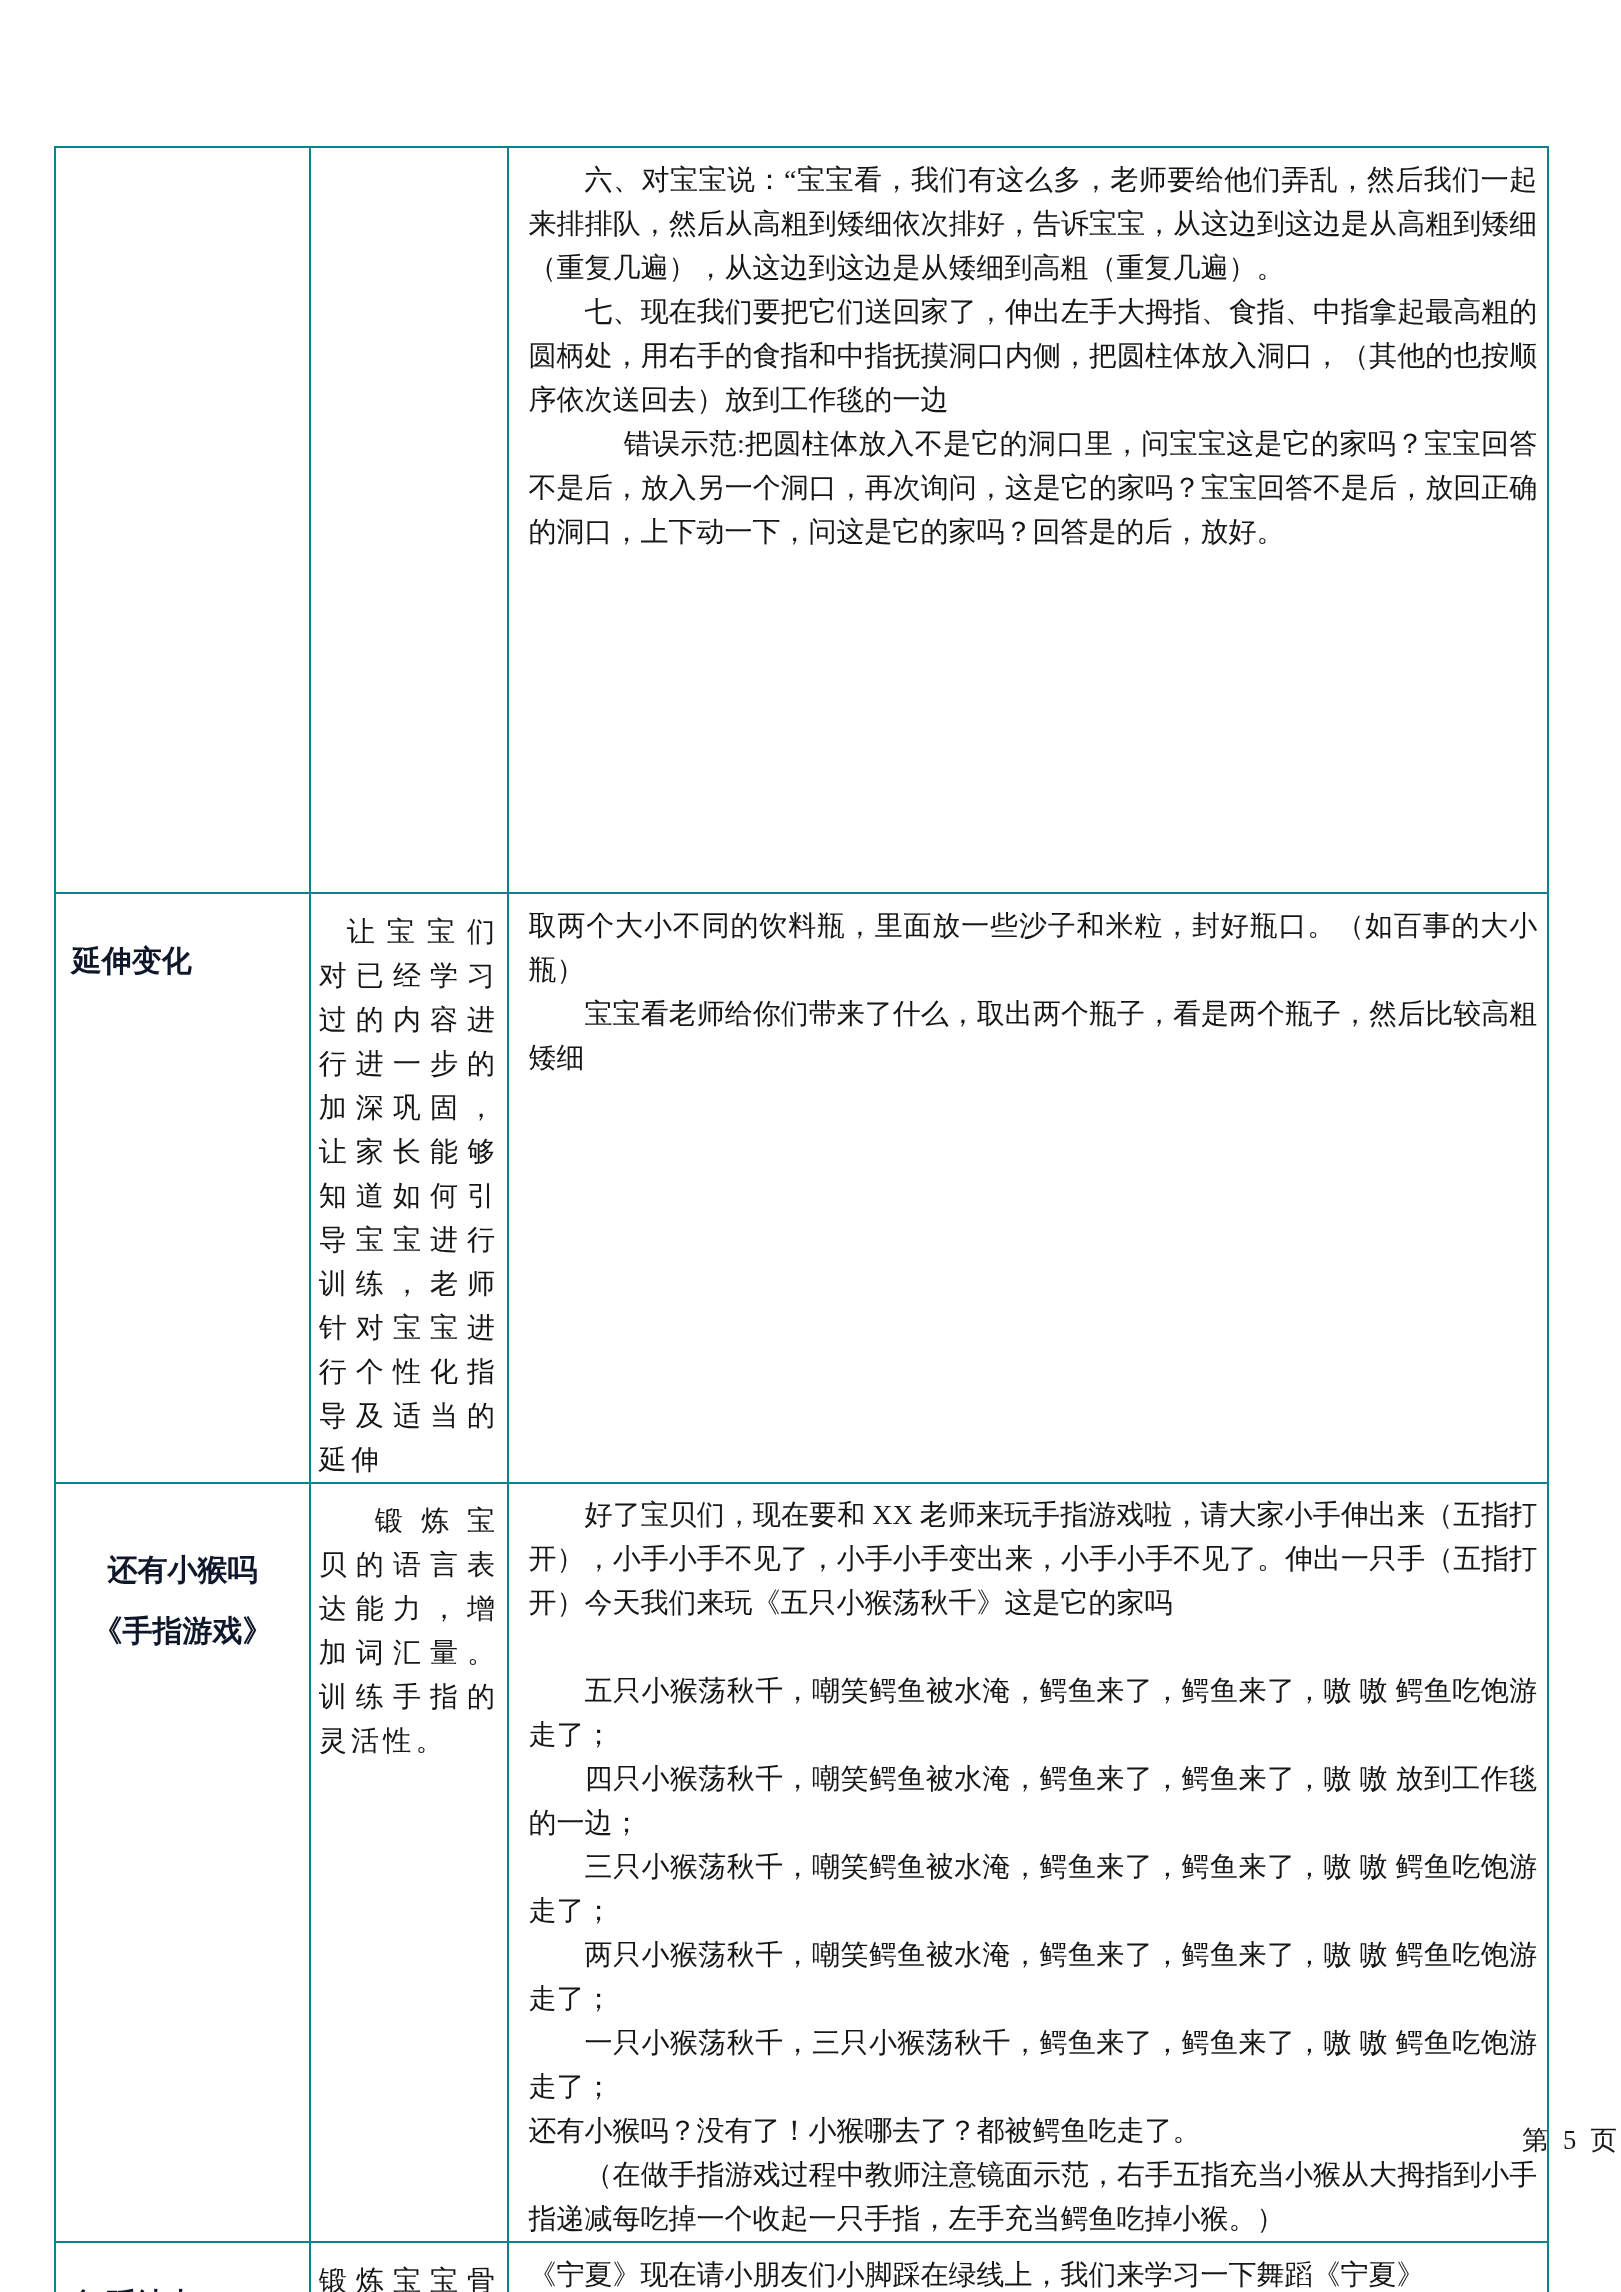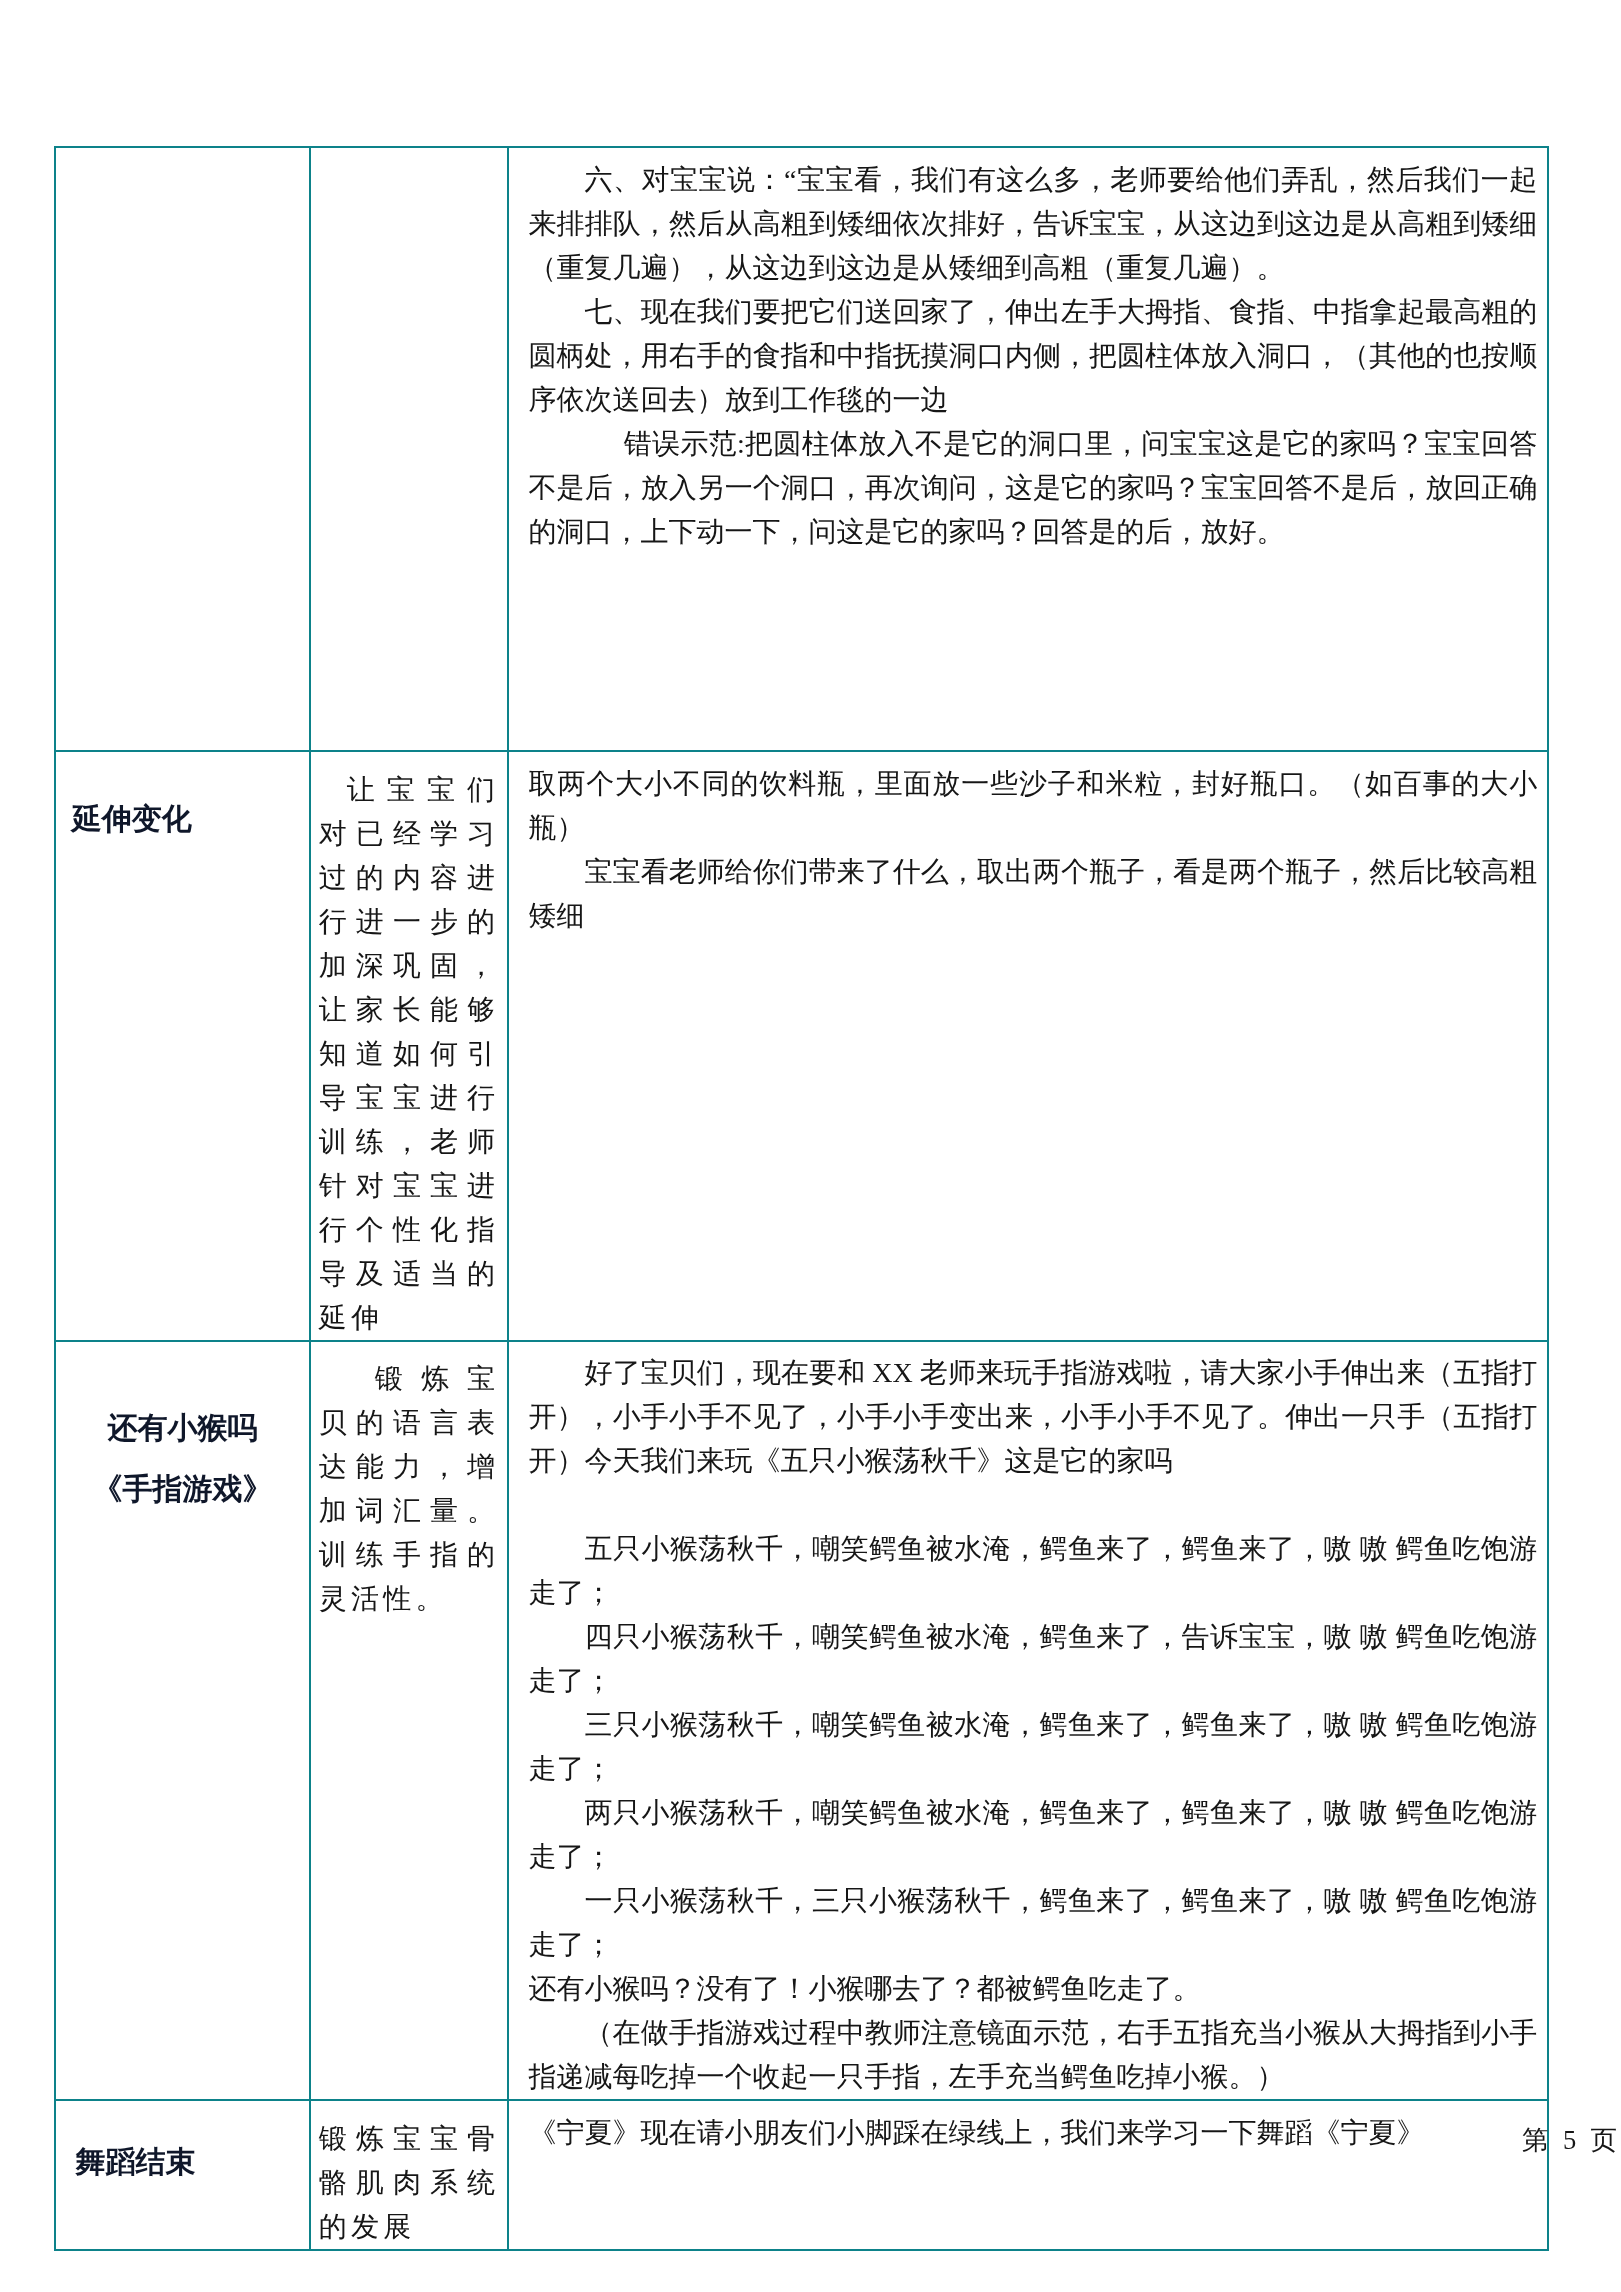--- a/index.html
+++ b/index.html
@@ -40,21 +40,21 @@
 <body>
 
 <table class="doc-table">
   <colgroup>
     <col class="c1">
       <col class="c2">
       <col class="c3">
   </colgroup>
 
   <tbody>
-      <tr style="height:604px;">
+      <tr style="height:746px;">
     <td class="cell-label label-left"></td>
     <td class="cell-purpose"></td>
     <td class="cell-content">
       <p class="ind2">六、对宝宝说：“宝宝看，我们有这么多，老师要给他们弄乱，然后我们一起来排排队，然后从高粗到矮细依次排好，告诉宝宝，从这边到这边是从高粗到矮细（重复几遍），从这边到这边是从矮细到高粗（重复几遍）。</p>
       <p class="ind2">七、现在我们要把它们送回家了，伸出左手大拇指、食指、中指拿起最高粗的圆柄处，用右手的食指和中指抚摸洞口内侧，把圆柱体放入洞口，（其他的也按顺序依次送回去）放到工作毯的一边</p>
       <p class="ind35">错误示范:把圆柱体放入不是它的洞口里，问宝宝这是它的家吗？宝宝回答不是后，放入另一个洞口，再次询问，这是它的家吗？宝宝回答不是后，放回正确的洞口，上下动一下，问这是它的家吗？回答是的后，放好。</p>
     </td>
   </tr>
 
   <tr style="height:509px;">
@@ -75,21 +75,21 @@
       <div>还有小猴吗</div>
       <div>《手指游戏》</div>
     </td>
     <td class="cell-purpose">
       <p class="ind2">锻炼宝贝的语言表达能力，增加词汇量。训练手指的灵活性。</p>
     </td>
     <td class="cell-content">
       <p class="ind2">好了宝贝们，现在要和 XX 老师来玩手指游戏啦，请大家小手伸出来（五指打开），小手小手不见了，小手小手变出来，小手小手不见了。伸出一只手（五指打开）今天我们来玩《五只小猴荡秋千》这是它的家吗</p>
       <div class="blank-line"></div>
       <p class="ind2">五只小猴荡秋千，嘲笑鳄鱼被水淹，鳄鱼来了，鳄鱼来了，嗷 嗷 鳄鱼吃饱游走了；</p>
-      <p class="ind2">四只小猴荡秋千，嘲笑鳄鱼被水淹，鳄鱼来了，告诉宝宝，嗷 嗷 鳄鱼吃饱游走了；</p>
+      <p class="ind2">四只小猴荡秋千，嘲笑鳄鱼被水淹，鳄鱼来了，鳄鱼来了，嗷 嗷 放到工作毯的一边；</p>
       <p class="ind2">三只小猴荡秋千，嘲笑鳄鱼被水淹，鳄鱼来了，鳄鱼来了，嗷 嗷 鳄鱼吃饱游走了；</p>
       <p class="ind2">两只小猴荡秋千，嘲笑鳄鱼被水淹，鳄鱼来了，鳄鱼来了，嗷 嗷 鳄鱼吃饱游走了；</p>
       <p class="ind2">一只小猴荡秋千，三只小猴荡秋千，鳄鱼来了，鳄鱼来了，嗷 嗷 鳄鱼吃饱游走了；</p>
       <p>还有小猴吗？没有了！小猴哪去了？都被鳄鱼吃走了。</p>
       <p class="ind2">（在做手指游戏过程中教师注意镜面示范，右手五指充当小猴从大拇指到小手指递减每吃掉一个收起一只手指，左手充当鳄鱼吃掉小猴。）</p>
     </td>
   </tr>
 
   <tr style="height:128px;">
     <td class="cell-label label-mid">

